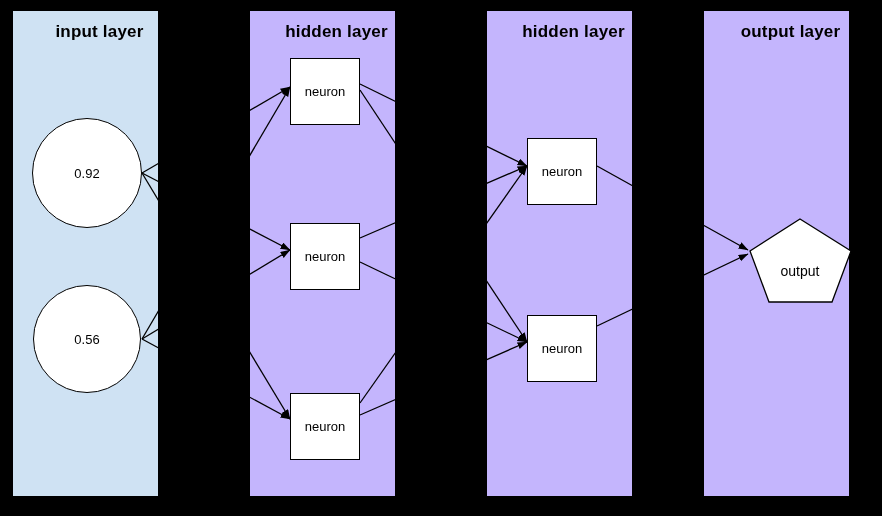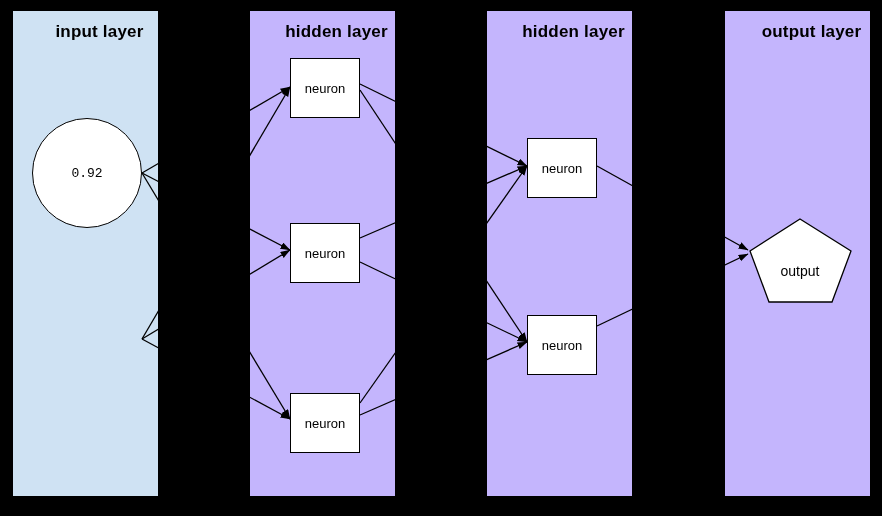--- a/index.html
+++ b/index.html
@@ -19,21 +19,21 @@
     position: absolute;
     top: 11px;
     width: 145px;
     height: 485px;
     background: #c4b5fd;
   }
   .panel.input-bg { background: #cfe2f3; }
   .panel-1 { left: 13px; }
   .panel-2 { left: 250px; }
   .panel-3 { left: 487px; }
-  .panel-4 { left: 725px; }
+  .panel-4 { left: 704px; }
   .layer-title {
     position: absolute;
     top: 11px;
     left: 0;
     right: 0;
     text-align: center;
     font-weight: bold;
     font-size: 17px;
     line-height: 20px;
     color: #000000;
@@ -53,22 +53,22 @@
     background: #ffffff;
     border: 1.3px solid #000000;
     box-sizing: border-box;
     display: flex;
     align-items: center;
     justify-content: center;
     font-size: 13px;
     color: #000000;
   }
   .node.circle { border-radius: 50%; }
-  .node.rect { width: 70px; height: 60px; }
-  .c1 { left: 32px; top: 118px; width: 110px; height: 110px; font-family: Liberation Mono, monospace; }
+  .node.rect { width: 70px; height: 67px; }
+  .c1 { left: 32px; top: 118px; width: 110px; height: 110px; }
   .c2 { left: 33px; top: 285px; width: 108px; height: 108px; }
   .h1n1 { left: 290px; top: 58px; }
   .h1n2 { left: 290px; top: 223px; }
   .h1n3 { left: 290px; top: 393px; }
   .h2n1 { left: 527px; top: 138px; }
   .h2n2 { left: 527px; top: 315px; }
   .out-label {
     position: absolute;
     left: 760px;
     top: 263px;
@@ -117,20 +117,23 @@
       <line x1="360" y1="415" x2="527" y2="342" marker-end="url(#arrowhead)"></line>
       <line x1="597" y1="166" x2="748" y2="250" marker-end="url(#arrowhead)"></line>
       <line x1="597" y1="326" x2="748" y2="254" marker-end="url(#arrowhead)"></line>
     </g>
     <polygon points="800,219 851,251 832,302 769,302 750,251" fill="#ffffff" stroke="#000000" stroke-width="1.3"></polygon>
   </svg>
 
   <div class="node circle c1">
     <span>0.92</span>
   </div>
+  <div class="node circle c2">
+    <span>0.56</span>
+  </div>
   <div class="node rect h1n1">
     <span>neuron</span>
   </div>
   <div class="node rect h1n2">
     <span>neuron</span>
   </div>
   <div class="node rect h1n3">
     <span>neuron</span>
   </div>
   <div class="node rect h2n1">

